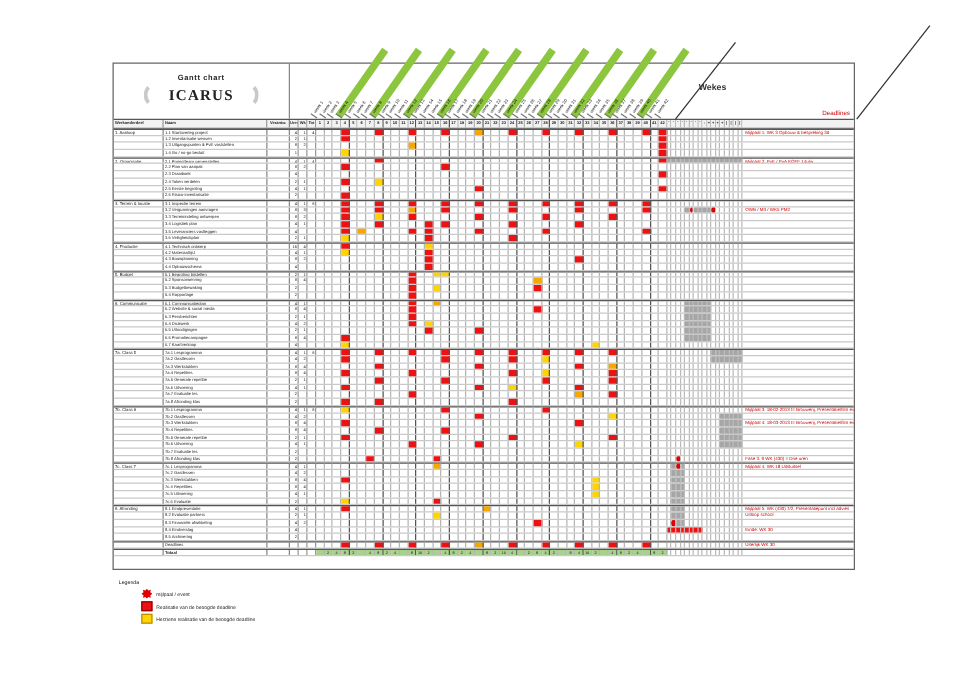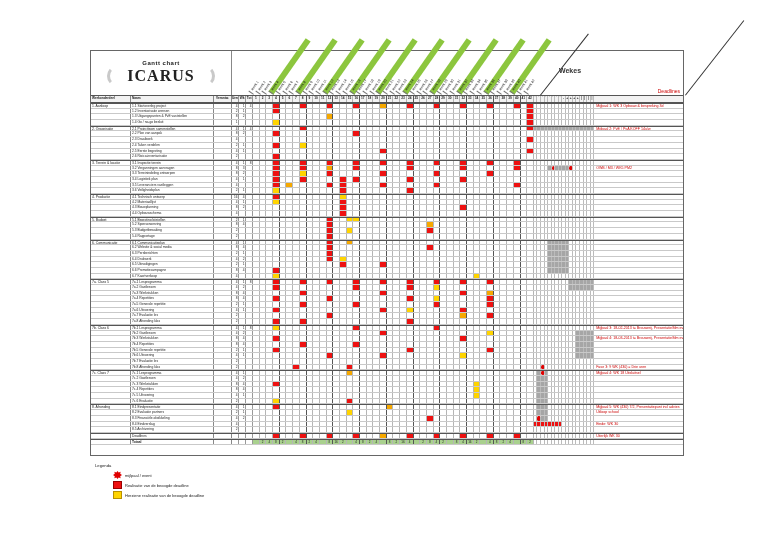--- a/index.html
+++ b/index.html
@@ -6,21 +6,21 @@
   #page{position:relative;width:768px;height:543px;background:#fff;overflow:hidden;
         font-family:"Liberation Sans", sans-serif;color:#222;}
   #chartbox{position:absolute;left:90px;top:50px;width:594px;height:406px;
         border:1px solid #666;background:#fff;box-sizing:border-box;}
   
   #headerband{position:relative;height:44px;border-bottom:1px solid #555;overflow:visible;}
   #logocell{position:absolute;left:0;top:0;width:140px;height:44px;border-right:1px solid #888;
         display:flex;flex-direction:column;align-items:center;justify-content:center;}
   #gantt-title{font-size:6px;font-weight:bold;letter-spacing:.5px;}
   #brandrow{display:flex;align-items:center;gap:2px;}
-  #brand{font-family:"Liberation Serif", serif;font-weight:bold;font-size:16px;letter-spacing:1px;}
+  #brand{font-family:"Liberation Serif", serif;font-weight:bold;font-size:12px;letter-spacing:1px;}
   .wing{width:12px;height:14px;border:3px solid #c9c9c9;border-top-color:transparent;
         border-bottom-color:transparent;border-radius:50%;}
   .wing.left{border-right-color:transparent;}
   .wing.right{border-left-color:transparent;}
   .diag{position:absolute;bottom:0;width:62px;height:5.6px;line-height:5.6px;
         font-size:3.4px;white-space:nowrap;transform:rotate(-55deg);transform-origin:0 100%;
         border-left:.5px solid #777;padding-left:2px;color:#111;}
   .diag.green{background:#8cc63e;}
   .longline{position:absolute;bottom:0;width:1px;background:#333;transform-origin:0 100%;}
   #wekes{position:absolute;font-size:7px;font-weight:bold;color:#333;}

